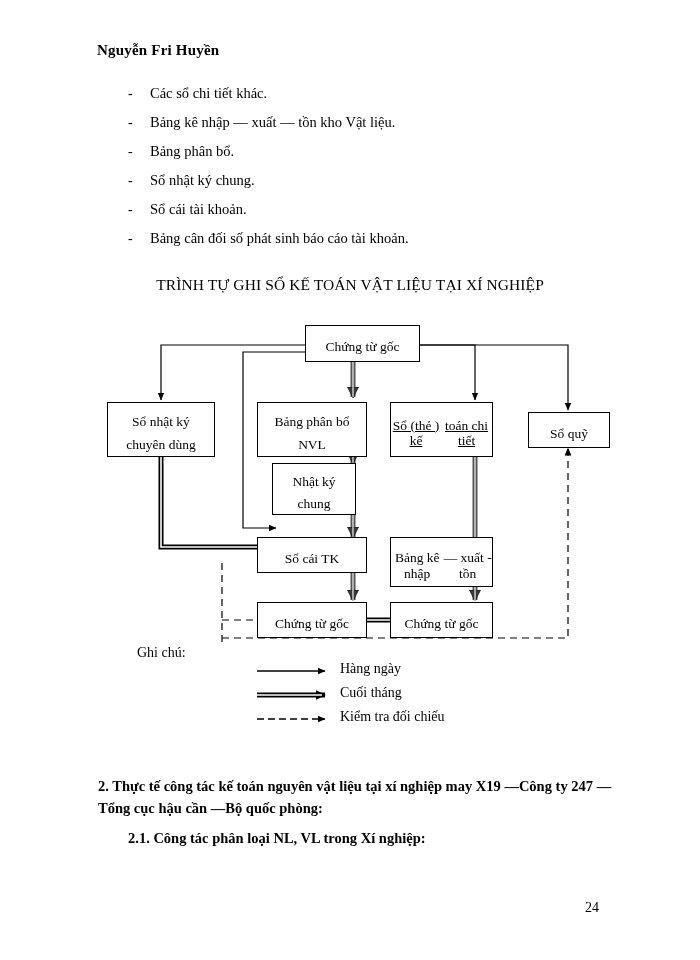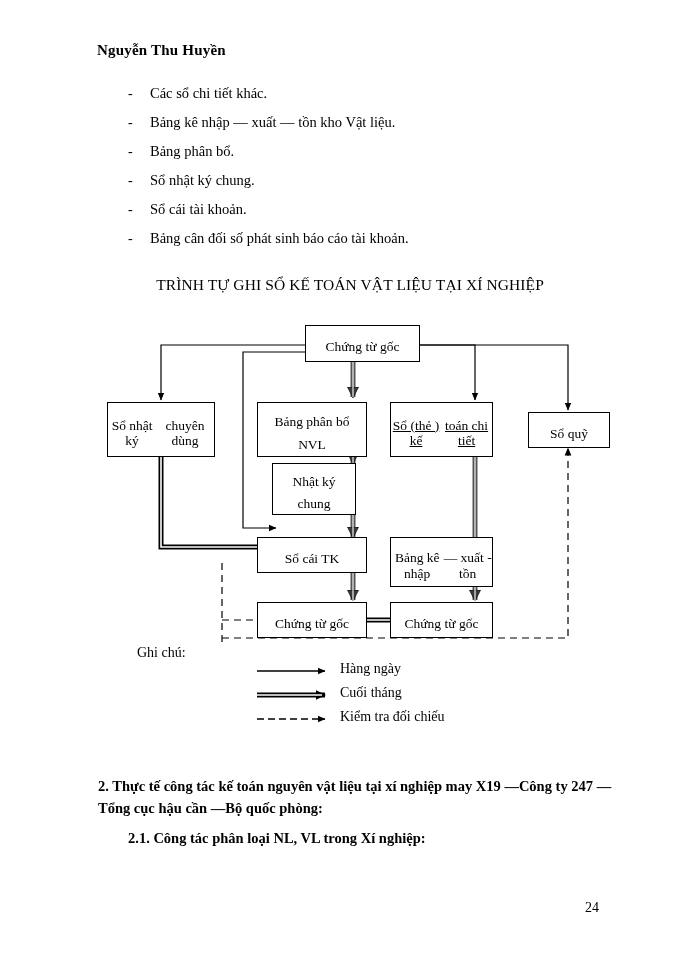--- a/index.html
+++ b/index.html
@@ -153,21 +153,21 @@
     left: 585px;
     top: 900px;
     font-size: 14px;
   }
 </style>
 </head>
 <body>
 
 <div class="page">
 
-  <div class="doc-header">Nguyễn Thu Huyền</div>
+  <div class="doc-header">Nguyễn Fri Huyền</div>
 
   <div class="bullet-list">
     <div class="bullet-row">
       <span class="bullet-dash">-</span>
       <span class="bullet-text">Các sổ chi tiết khác.</span>
     </div>
     <div class="bullet-row">
       <span class="bullet-dash">-</span>
       <span class="bullet-text">Bảng kê nhập — xuất — tồn kho Vật liệu.</span>
     </div>
@@ -245,21 +245,21 @@
 
       <path d="M 222,305 L 272,305" fill="none" stroke="#000" stroke-width="1.2" stroke-dasharray="7 5" marker-end="url(#ah-dash)"></path>
 
       <path d="M 222,323 L 568,323 L 568,133" fill="none" stroke="#000" stroke-width="1.2" stroke-dasharray="7 5" marker-end="url(#ah-dash)"></path>
     </svg>
 
     <div class="node" style="left:305px; top:10px; width:115px; height:37px;">
       <span>Chứng từ gốc</span>
     </div>
 
-    <div class="node" style="left:107px; top:87px; width:108px; height:55px; ">
+    <div class="node" style="left:107px; top:87px; width:108px; height:55px; flex-direction:column;">
       <span>Sổ nhật ký</span>
       <span>chuyên dùng</span>
     </div>
 
     <div class="node" style="left:257px; top:87px; width:110px; height:55px; flex-direction:column;">
       <span>Bảng phân bổ</span>
       <span>NVL</span>
     </div>
 
     <div class="node" style="left:390px; top:87px; width:103px; height:55px; flex-direction:row;text-decoration:underline;">

